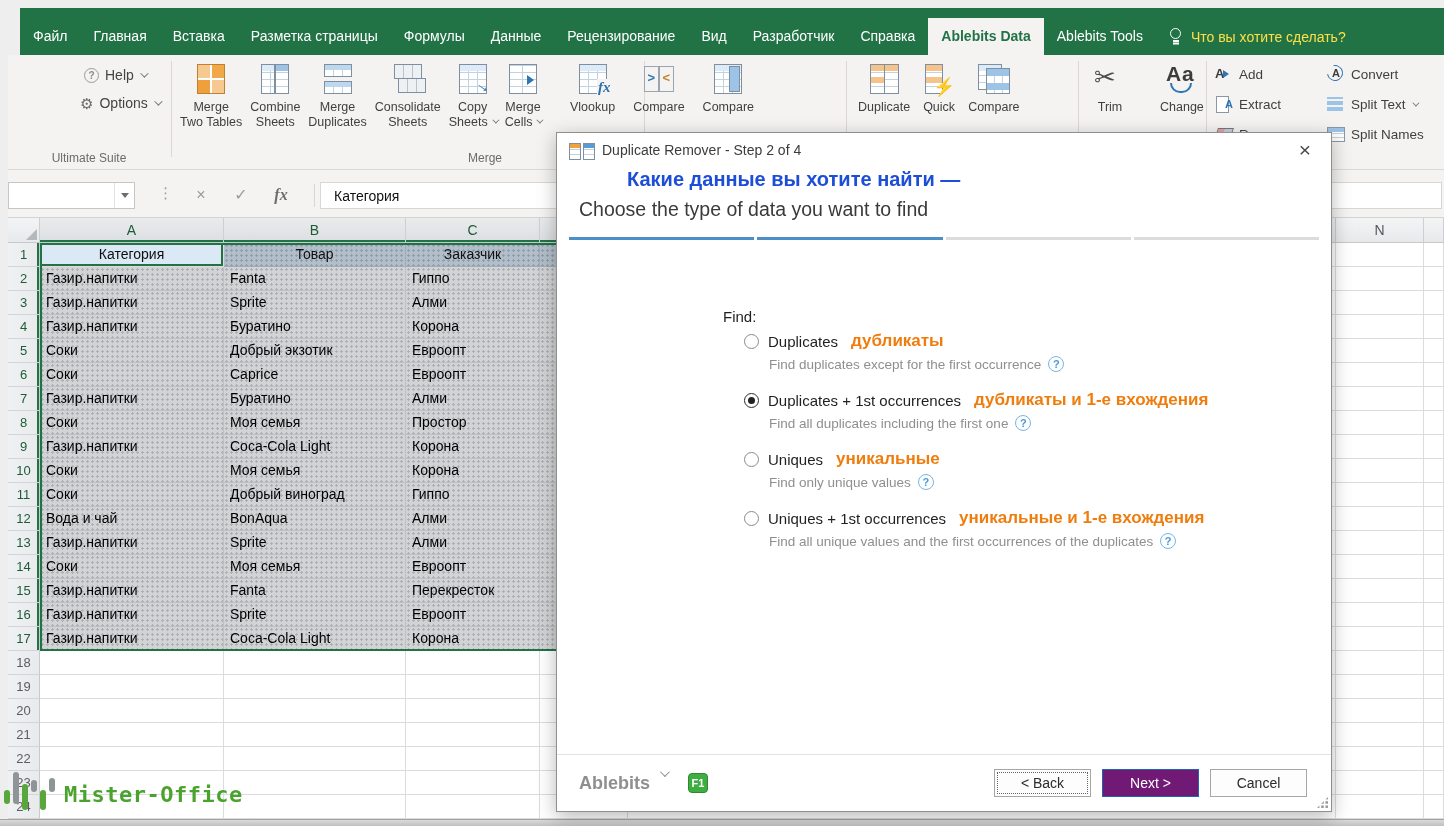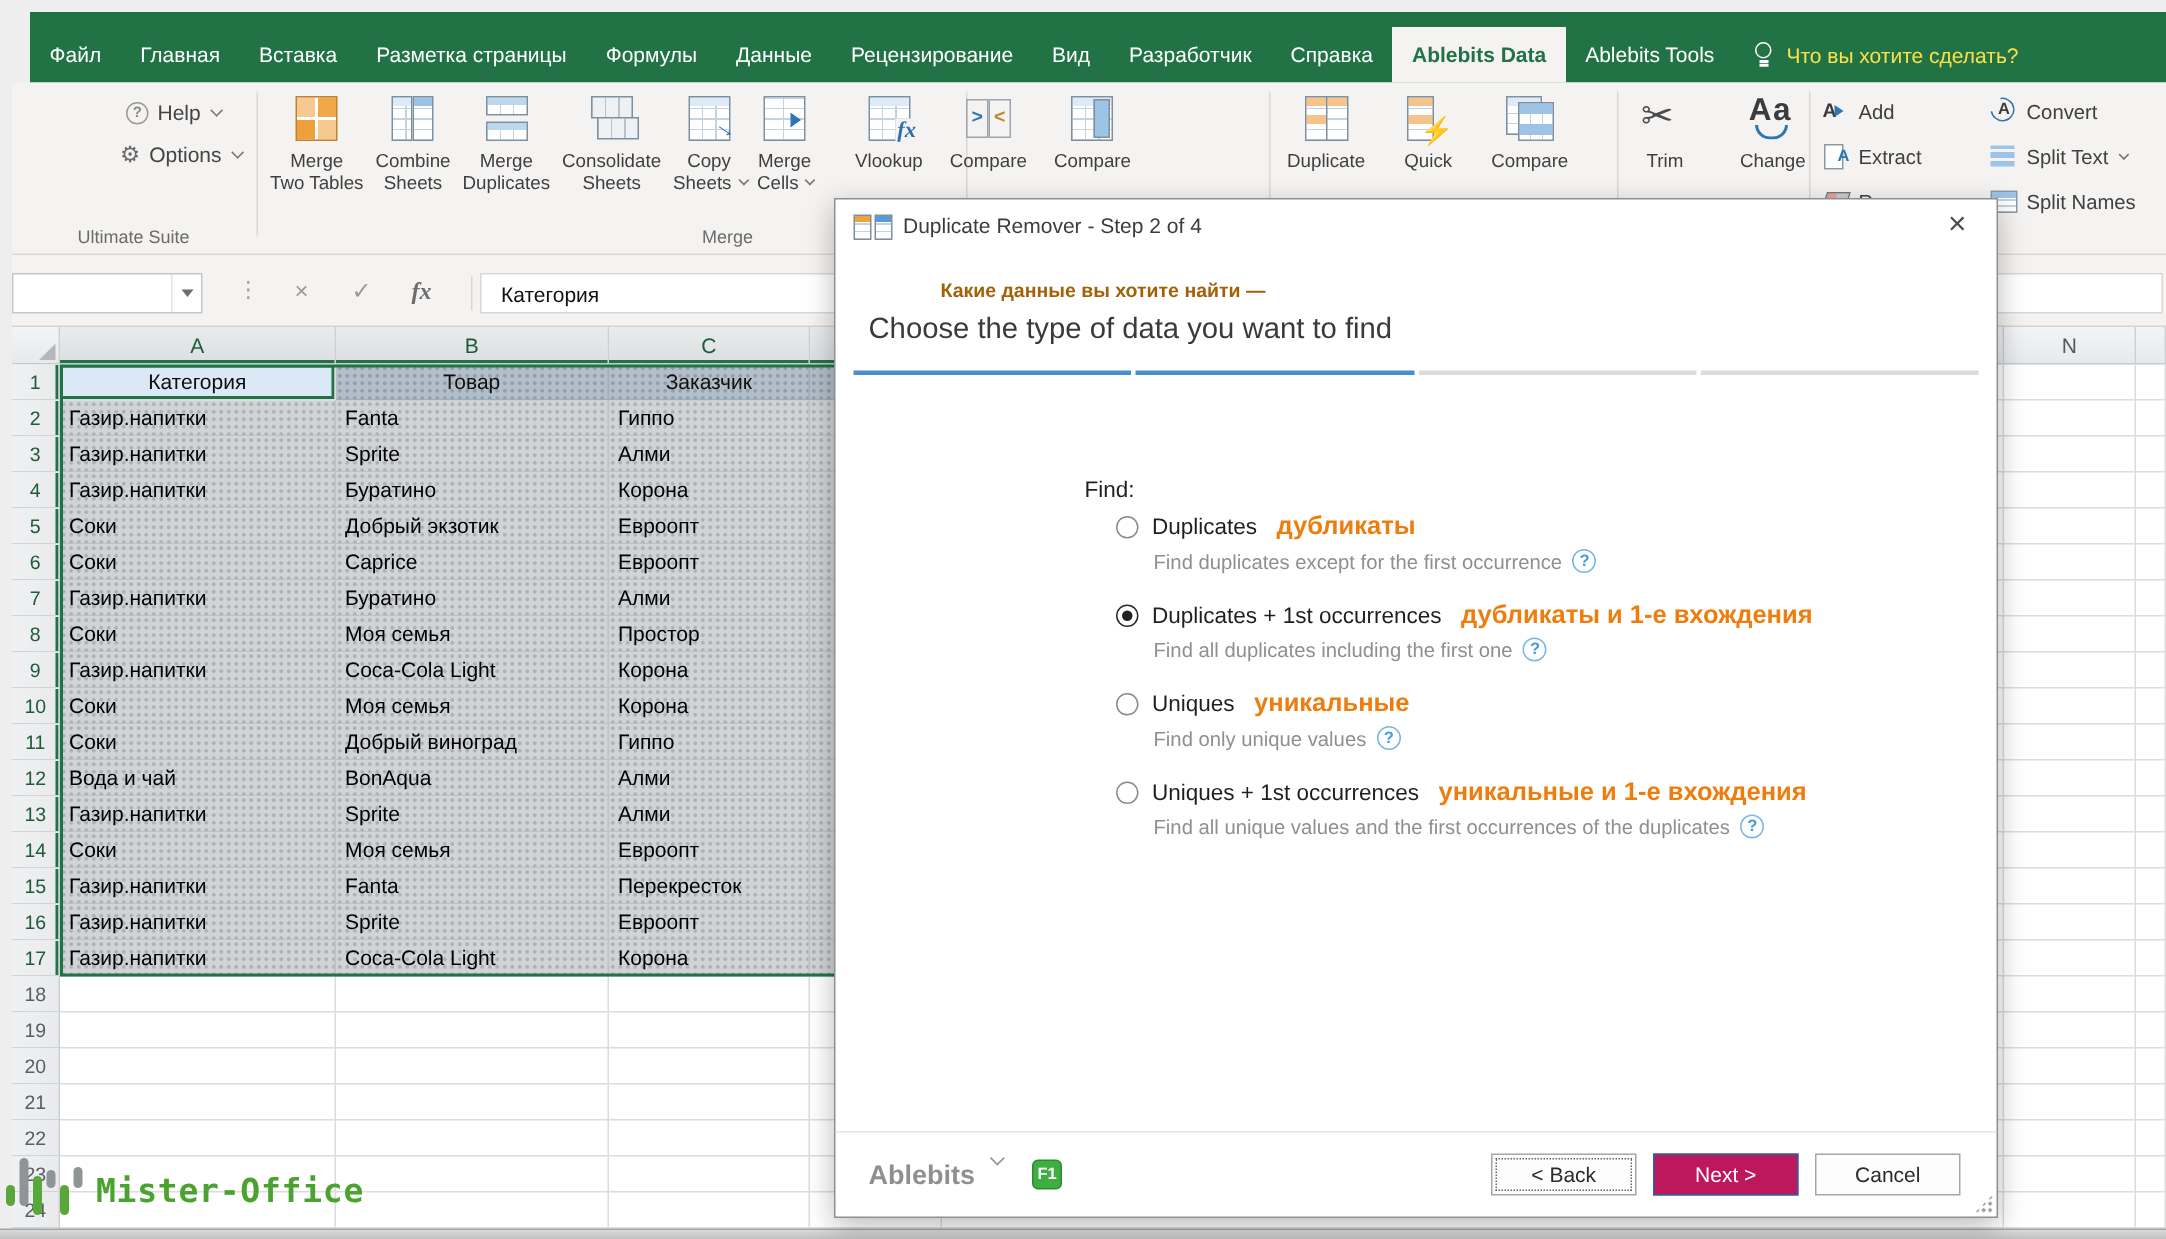--- a/index.html
+++ b/index.html
@@ -133,21 +133,21 @@
   
   .dialog { position:absolute; left:556px; top:132px; width:776px; height:680px; background:#fff; border:1px solid #8f8f8f; box-shadow:0 5px 18px rgba(0,0,0,.28); z-index:5; }
   .dtitle { height:34px; display:flex; align-items:center; padding:0 12px; }
   .dticon { position:relative; width:26px; height:17px; flex:none; margin-right:7px; }
   .dticon::before { content:""; position:absolute; left:0; top:1px; width:10px; height:15px; border:1px solid #7e8fa0; background:linear-gradient(#efa33a 0 4px, #fff 4px), }
   .dticon::before { background-image:linear-gradient(#efa33a 0 4px, transparent 4px), repeating-linear-gradient(0deg, transparent 0 4px, #c3d2df 4px 5px); background-color:#fff; }
   .dticon::after { content:""; position:absolute; left:14px; top:1px; width:10px; height:15px; border:1px solid #7e8fa0; background-color:#fff;
       background-image:linear-gradient(#5b9bd5 0 4px, transparent 4px), repeating-linear-gradient(0deg, transparent 0 4px, #c3d2df 4px 5px); }
   .dtext { font-size:14px; color:#3c3c3c; flex:1; }
   .dclose { font-size:21px; color:#4a4a4a; padding:0 8px; cursor:pointer; line-height:1; margin-top:-2px; }
-  .dru { margin:19px 0 0 70px; font-size:13px; font-weight:bold; color:#a16207; }
+  .dru { margin:1px 0 0 70px; font-size:20px; font-weight:bold; color:#1d4ed8; }
   .den { margin:7px 0 0 22px; font-size:19.5px; color:#3a3a3a; }
   .dprog { display:flex; gap:3px; margin:16px 12px 0 12px; }
   .dprog .seg { flex:1; height:3px; background:#dcdcdc; }
   .dprog .seg[data-state="done"] { background:#4a8fc7; }
   .dbody { position:relative; }
   .dfind { position:absolute; left:166px; top:68px; font-size:15px; color:#1f1f1f; }
   .dopts { position:absolute; left:187px; top:90px; }
   .opt { margin-bottom:17px; }
   .optrow { display:flex; align-items:center; gap:9px; height:22px; cursor:pointer; }
   .radio { width:15px; height:15px; border:1px solid #8a8a8a; border-radius:50%; background:#fff; position:relative; flex:none; }
@@ -157,21 +157,21 @@
   .oru { font-size:17px; font-weight:bold; color:#ef7d0e; margin-left:4px; white-space:nowrap;text-align:right; }
   .odesc { display:flex; align-items:center; gap:7px; margin:4px 0 0 25px; font-size:13.5px; color:#8f8f8f; }
   .q { width:16px; height:16px; border-radius:50%; border:1px solid #79b6e3; color:#4a9bd5; font-size:11px; font-weight:bold; display:flex; align-items:center; justify-content:center; background:#fdfeff; flex:none; cursor:pointer; }
   .dfoot { position:absolute; left:0; right:0; bottom:0; height:57px; border-top:1px solid #e3e3e3; display:flex; align-items:center; padding:0 24px 0 22px; }
   .brand { font-size:18px; font-weight:bold; color:#8f8f8f; display:flex; align-items:flex-start; cursor:pointer; }
   .brand .chev { width:7px; height:7px; border-color:#8f8f8f; margin-left:10px; margin-top:-3px; }
   .f1 { margin-left:21px; width:20px; height:20px; background:#3fae41; border:1px solid #2d8a2f; border-radius:4px; color:#fff; font-size:11px; font-weight:bold; display:flex; align-items:center; justify-content:center; }
   .dsp { flex:1; }
   .btn { width:97px; height:28px; font-size:14px; color:#2b2b2b; background:#fdfdfd; border:1px solid #a6a6a6; margin-left:11px; display:flex; align-items:center; justify-content:center; cursor:pointer; font-family:"Liberation Sans", sans-serif; }
   .btn.back { outline:1px dotted #666; outline-offset:-4px; }
-  .btn.next { background:#be185d; border-color:#2264ab; color:#fff; }
+  .btn.next { background:#701a75; border-color:#2264ab; color:#fff; }
   .grip { position:absolute; right:2px; bottom:2px; width:13px; height:13px; background-image:radial-gradient(#9b9b9b 1.2px, transparent 1.4px); background-size:4.3px 4.3px; clip-path:polygon(100% 0, 100% 100%, 0 100%); }
 </style>
 </head>
 <body>
 
 <div class="stage">
 
   <div class="tabbar">
     <div class="tabs">
       
@@ -270,21 +270,21 @@
         </div>
           <div class="bigbtn">
           <span class="bicon" data-icon="compare-tables"></span>
           <span class="bl">Compare</span>
         </div>
         </div>
     </div>
     <i class="vsep" style="left:838px"></i>
 
     <div class="grp" style="left:846px;width:220px">
-      <div class="bigrow" style="gap:16px">
+      <div class="bigrow" style="gap:3px">
 
       <div class="bigbtn">
           <span class="bicon" data-icon="duplicate-remover"></span>
           <span class="bl">Duplicate</span>
         </div>
           <div class="bigbtn">
           <span class="bicon" data-icon="quick-dedupe"></span>
           <span class="bl">Quick</span>
         </div>
           <div class="bigbtn">

